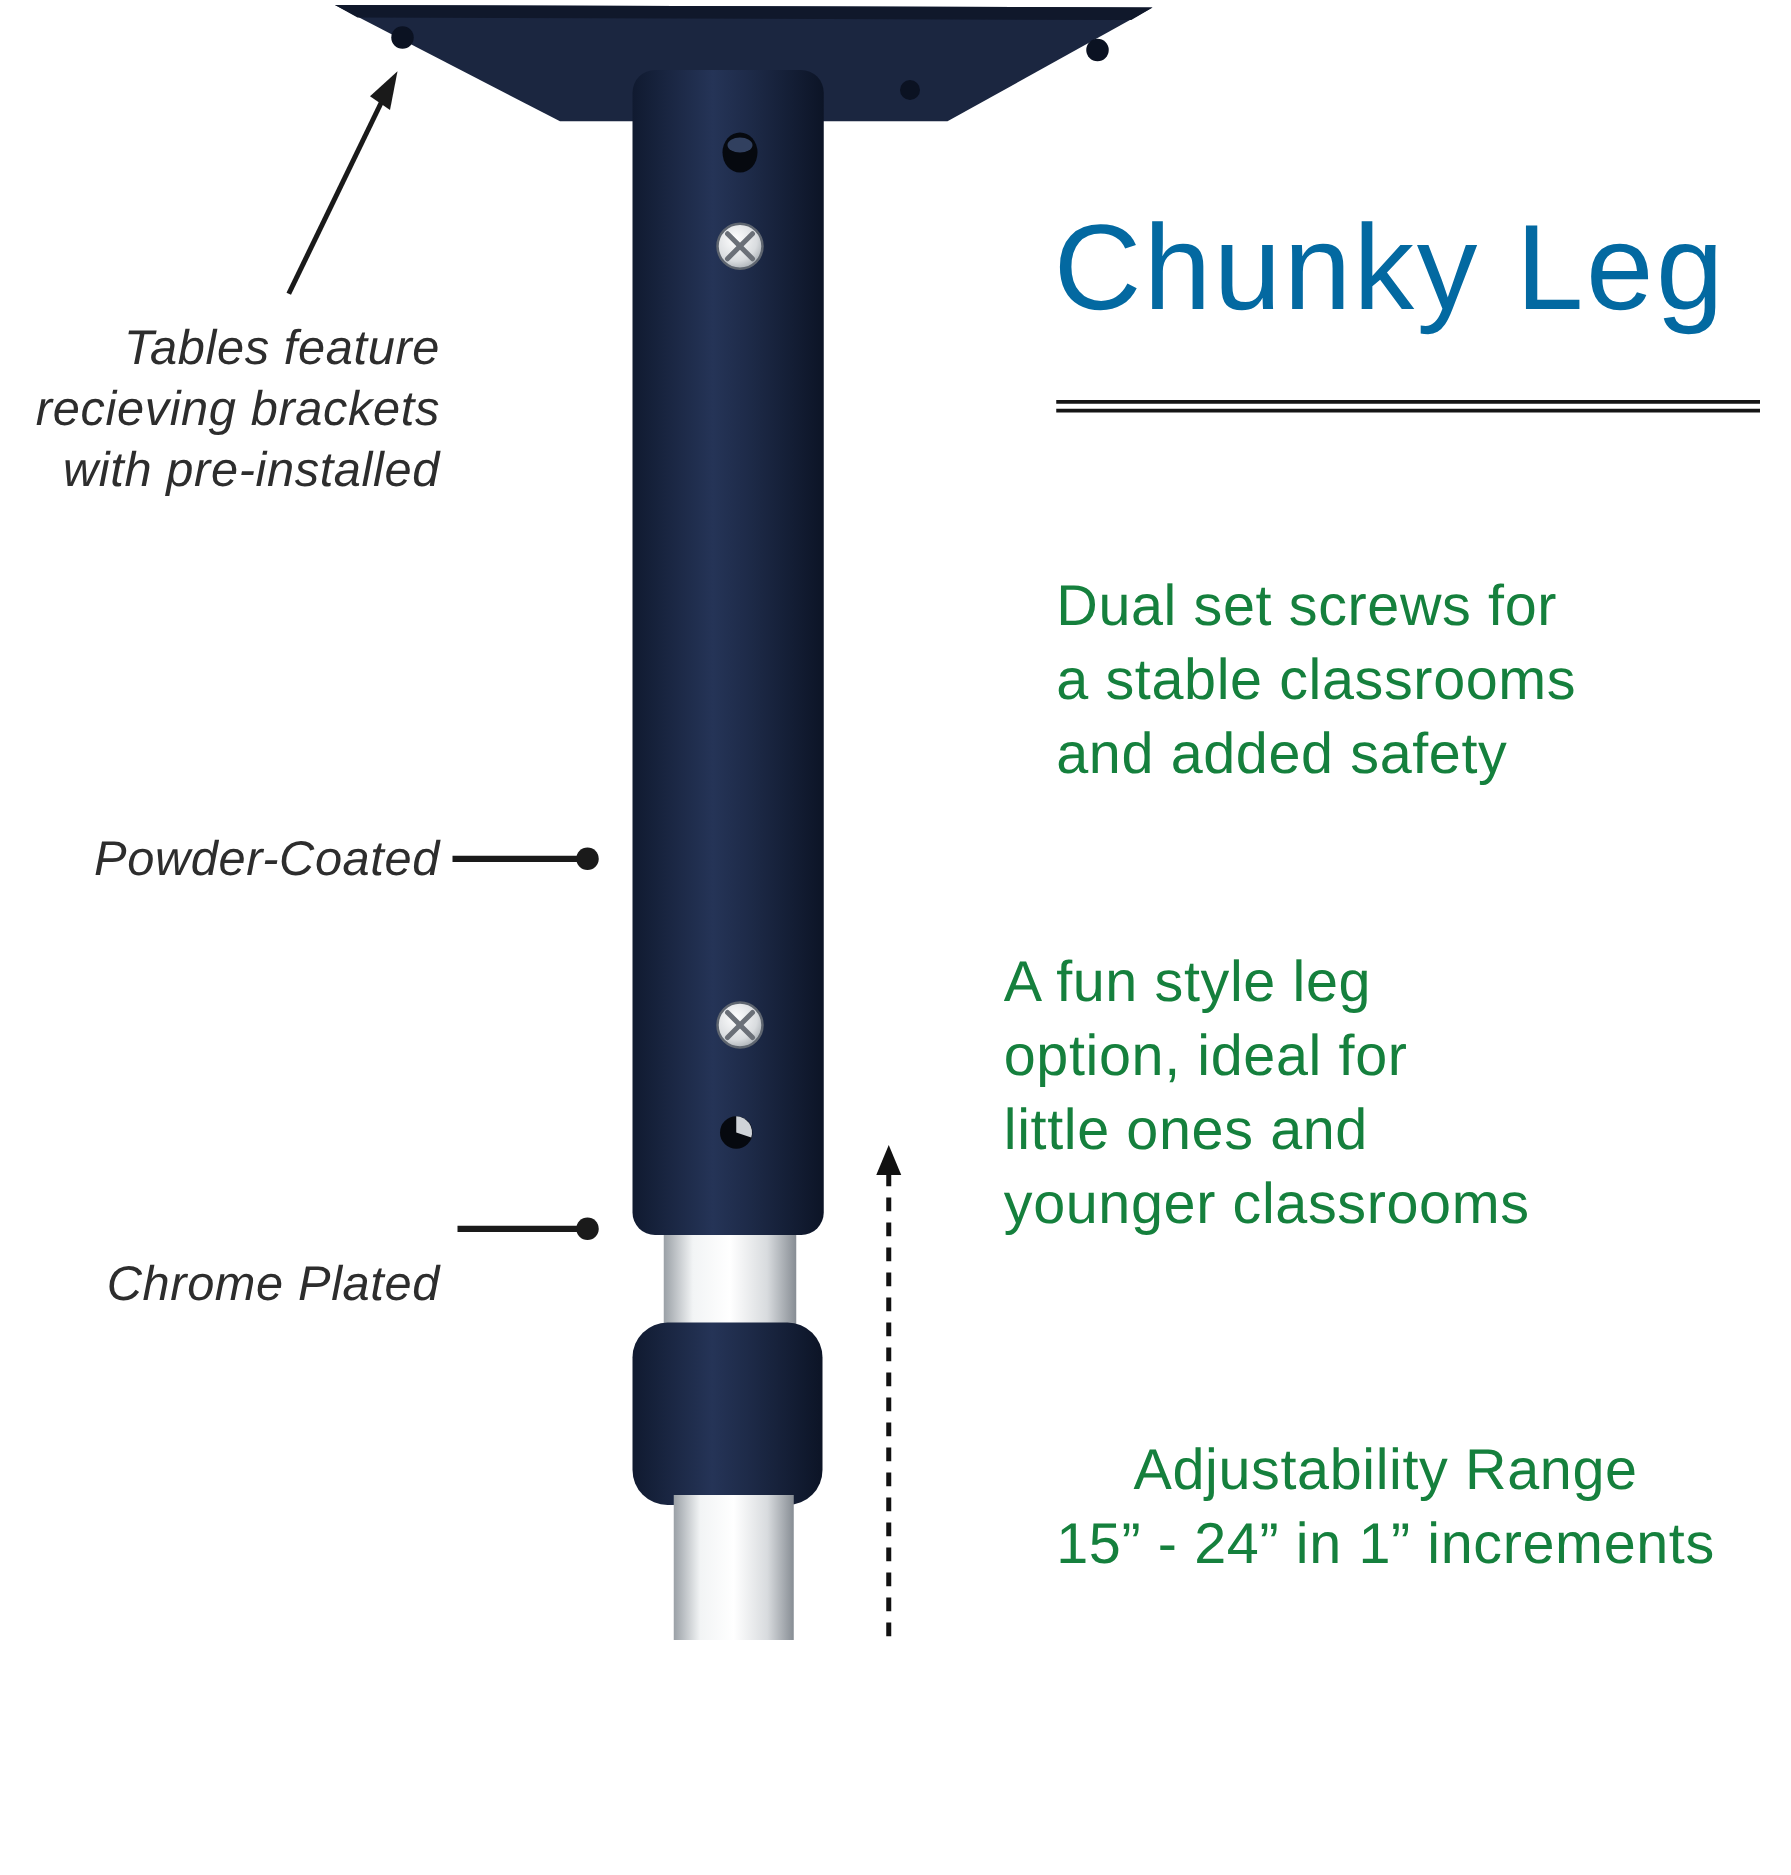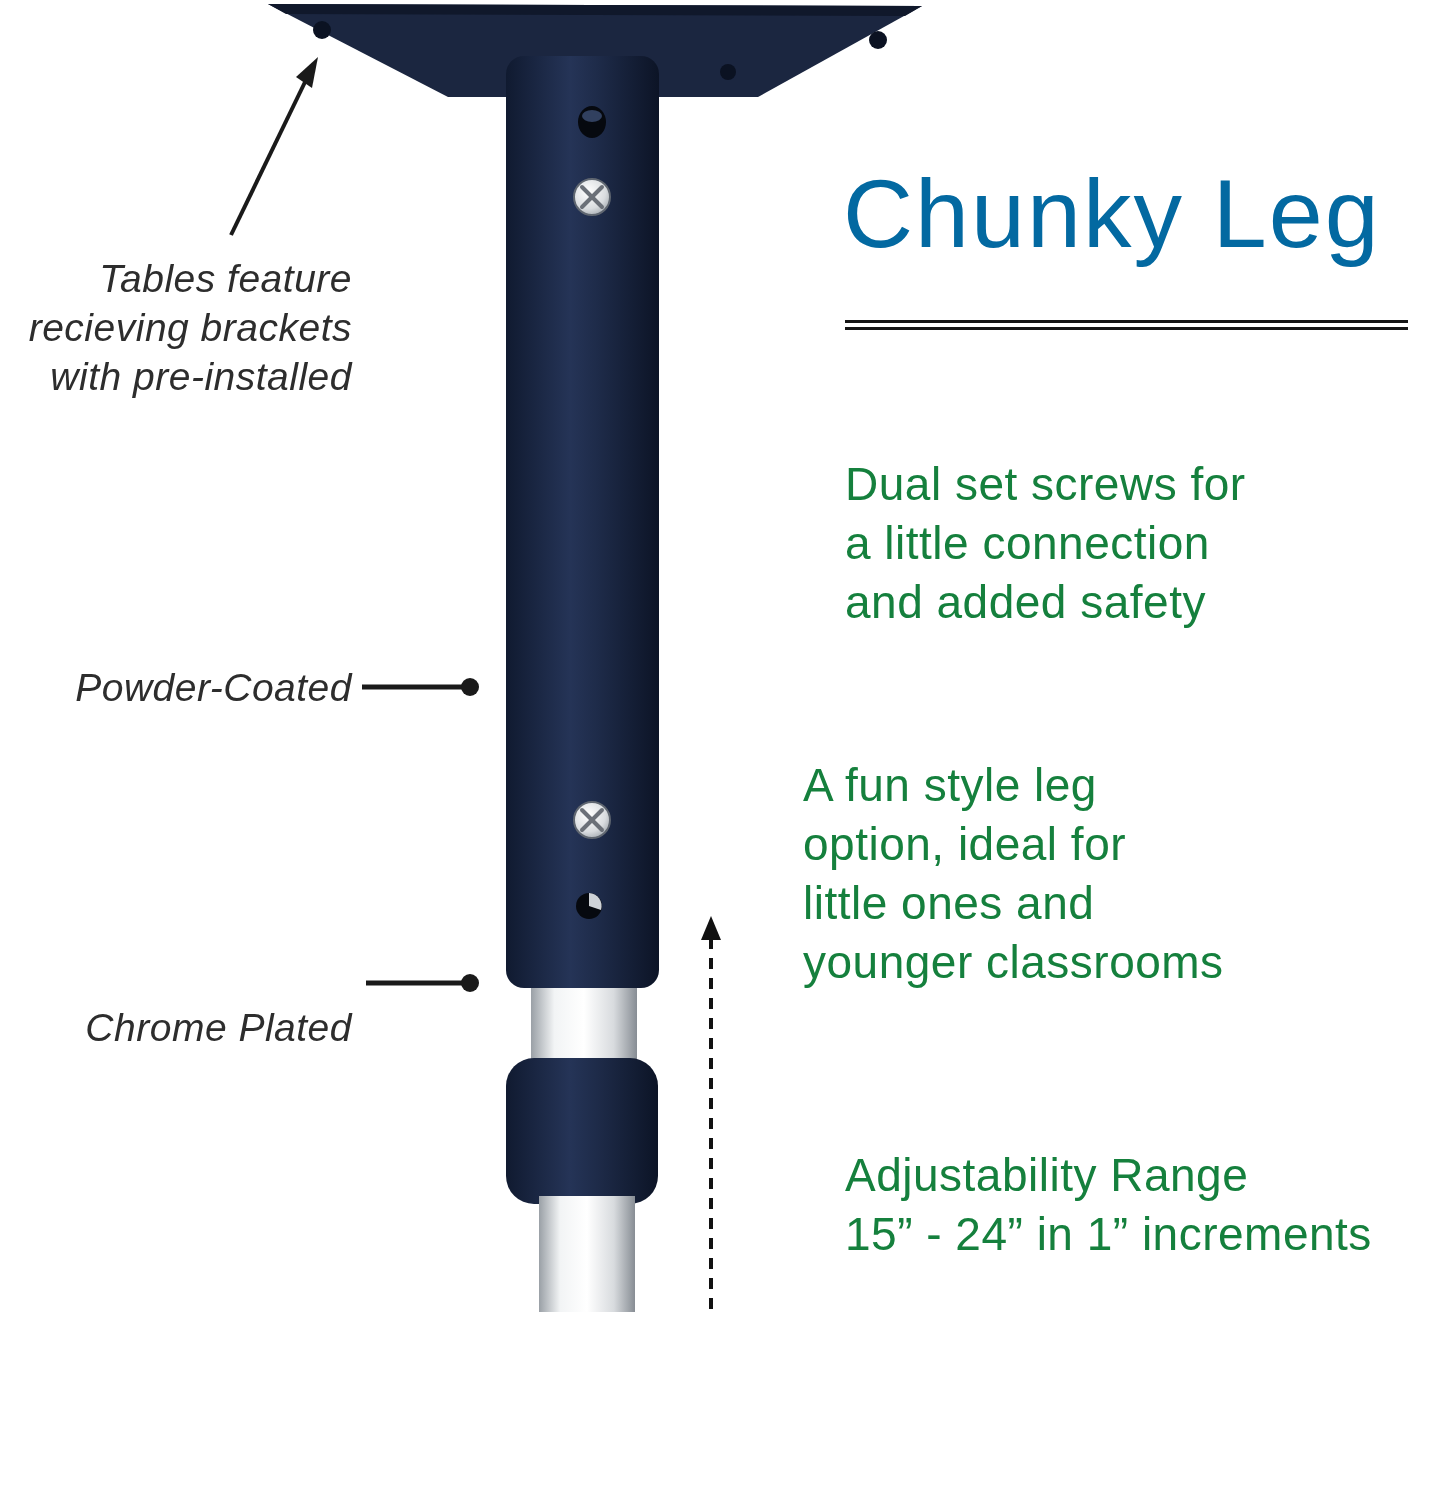--- a/index.html
+++ b/index.html
@@ -141,29 +141,29 @@
   <div class="abs callout" style="left:0;top:663px;width:352px;">Powder-Coated</div>
 
   <div class="abs callout" style="left:0;top:959px;width:352px;margin-top:44px;">Chrome Plated</div>
 
   <div class="abs title" style="left:843px;top:158px;">Chunky Leg</div>
 
   <div class="abs double-rule" style="left:845px;top:320px;"></div>
 
   <div class="abs feature" style="left:845px;top:455px;">
     <div>Dual set screws for</div>
-    <div>a little connection</div>
+    <div>a stable classrooms</div>
     <div>and added safety</div>
   </div>
 
   <div class="abs feature" style="left:803px;top:756px;">
     <div>A fun style leg</div>
     <div>option, ideal for</div>
     <div>little ones and</div>
     <div>younger classrooms</div>
   </div>
 
-  <div class="abs feature" style="left:845px;top:1146px;">
+  <div class="abs feature" style="left:845px;top:1146px;text-align:center;">
     <div>Adjustability Range</div>
     <div>15” - 24” in 1” increments</div>
   </div>
 
 </div>
 
 </body></html>

